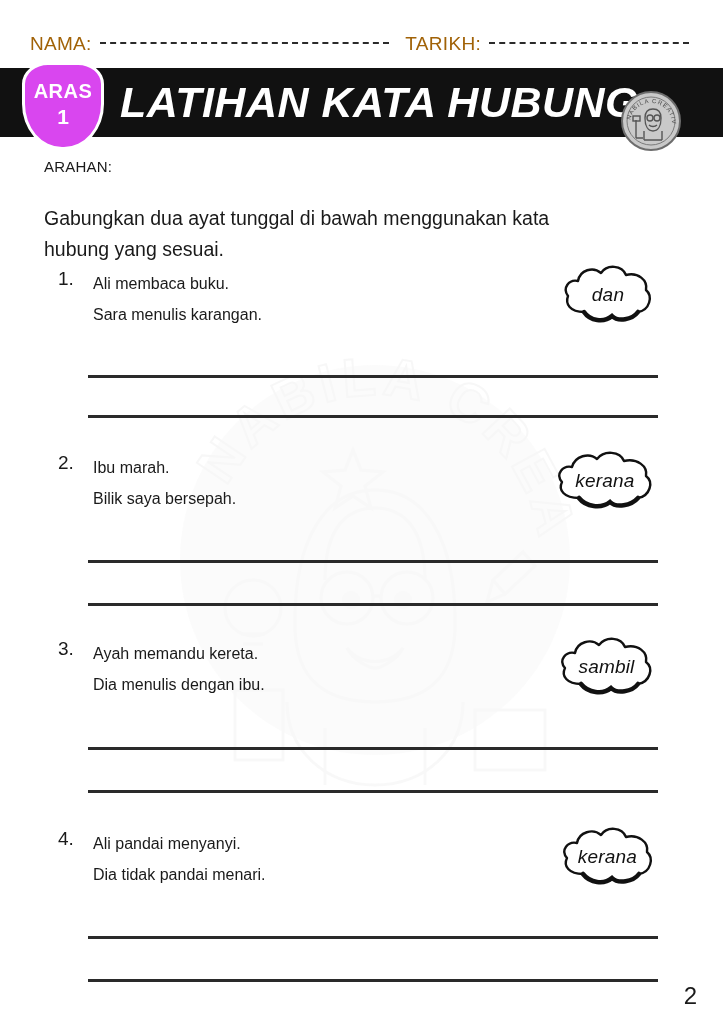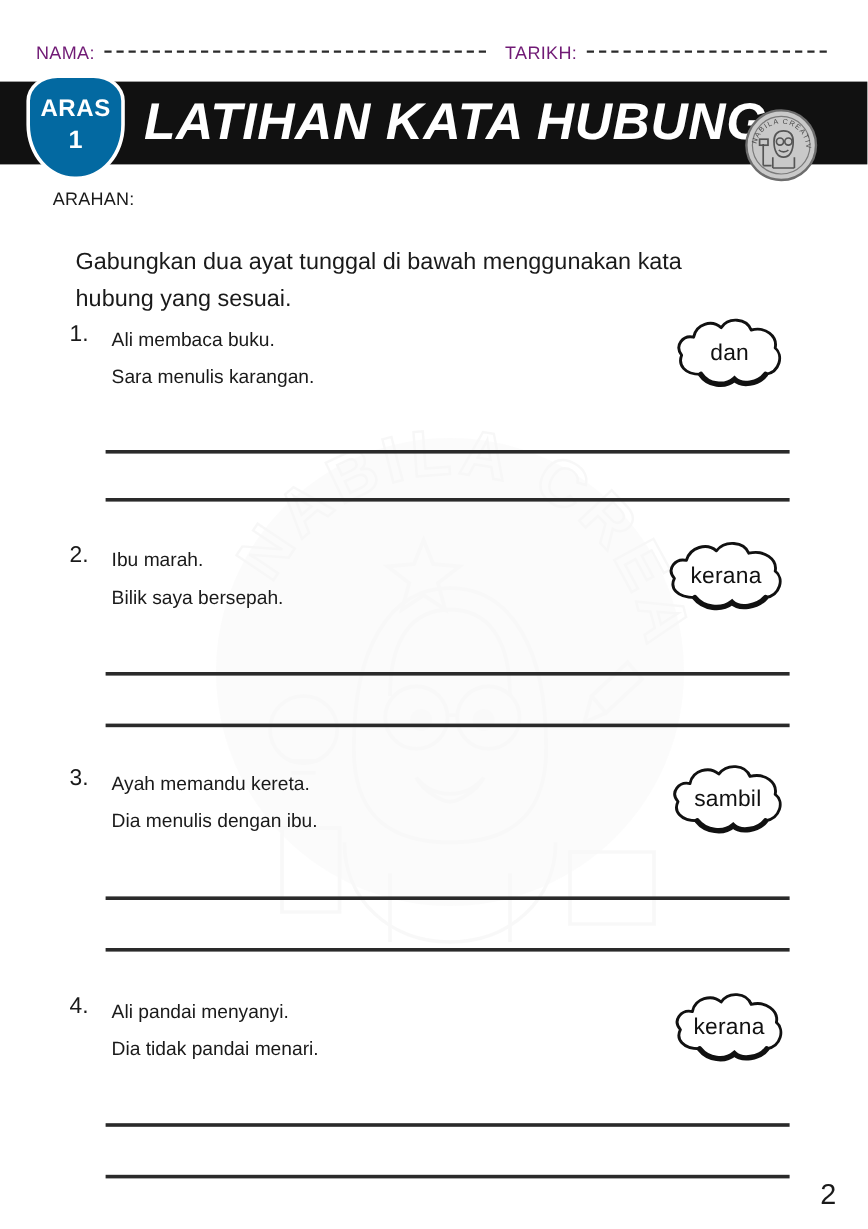--- a/index.html
+++ b/index.html
@@ -35,24 +35,24 @@
     left: 0; top: 28px;
     width: 723px;
     height: 32px;
     display: flex;
     align-items: center;
     padding: 0 30px;
     box-sizing: border-box;
     z-index: 3;
   }
   .id-label {
-    font-size: 15px;
+    font-size: 19px;
     letter-spacing: 0.3px;
     white-space: nowrap;
-    color: #701a75;
+    color: #a16207;
   }
   .dashline {
     border-bottom: 2px dashed #2b2b2b;
     height: 1px;
     margin: 0 4px 3px 8px;
   }
   .dash-name { flex: 1 1 auto; }
   .dash-date { width: 200px; flex: 0 0 auto; }
   .tarikh-label { margin-left: 12px; }
 
@@ -84,21 +84,21 @@
   .aras-badge {
     position: absolute;
     left: 22px;
     top: 62px;
     width: 82px;
     height: 88px;
     z-index: 7;
   }
   .aras-shield {
     width: 100%; height: 100%;
-    background: #0369a1;
+    background: #d946ef;
     border: 3px solid #ffffff;
     border-radius: 26px 26px 40px 40px / 22px 22px 46px 46px;
     box-sizing: border-box;
     display: flex;
     flex-direction: column;
     align-items: center;
     justify-content: center;
     padding-bottom: 4px;
   }
   .aras-word {
@@ -137,21 +137,20 @@
   }
   .arahan-title {
     font-size: 15px;
     letter-spacing: 0.2px;
     margin-bottom: 28px;
   }
   .arahan-body {
     font-size: 19.5px;
     line-height: 31px;
     max-width: 575px;
-    margin-left: 19px;
   }
 
   
   .question {
     position: absolute;
     left: 0;
     width: 723px;
     z-index: 3;
   }
   .q-head {
@@ -181,20 +180,21 @@
     left: 88px;
     width: 570px;
     height: 0;
     border-top: 3px solid #2a2a2a;
   }
 
   
   .cloud {
     position: absolute;
     z-index: 5;
+    font-style: italic;
   }
   .cloud svg { display: block; width: 100%; height: 100%; }
   .cloud-text {
     position: absolute;
     left: 0; top: 0;
     width: 100%; height: 100%;
     display: flex;
     align-items: center;
     justify-content: center;
     font-size: 19px;

